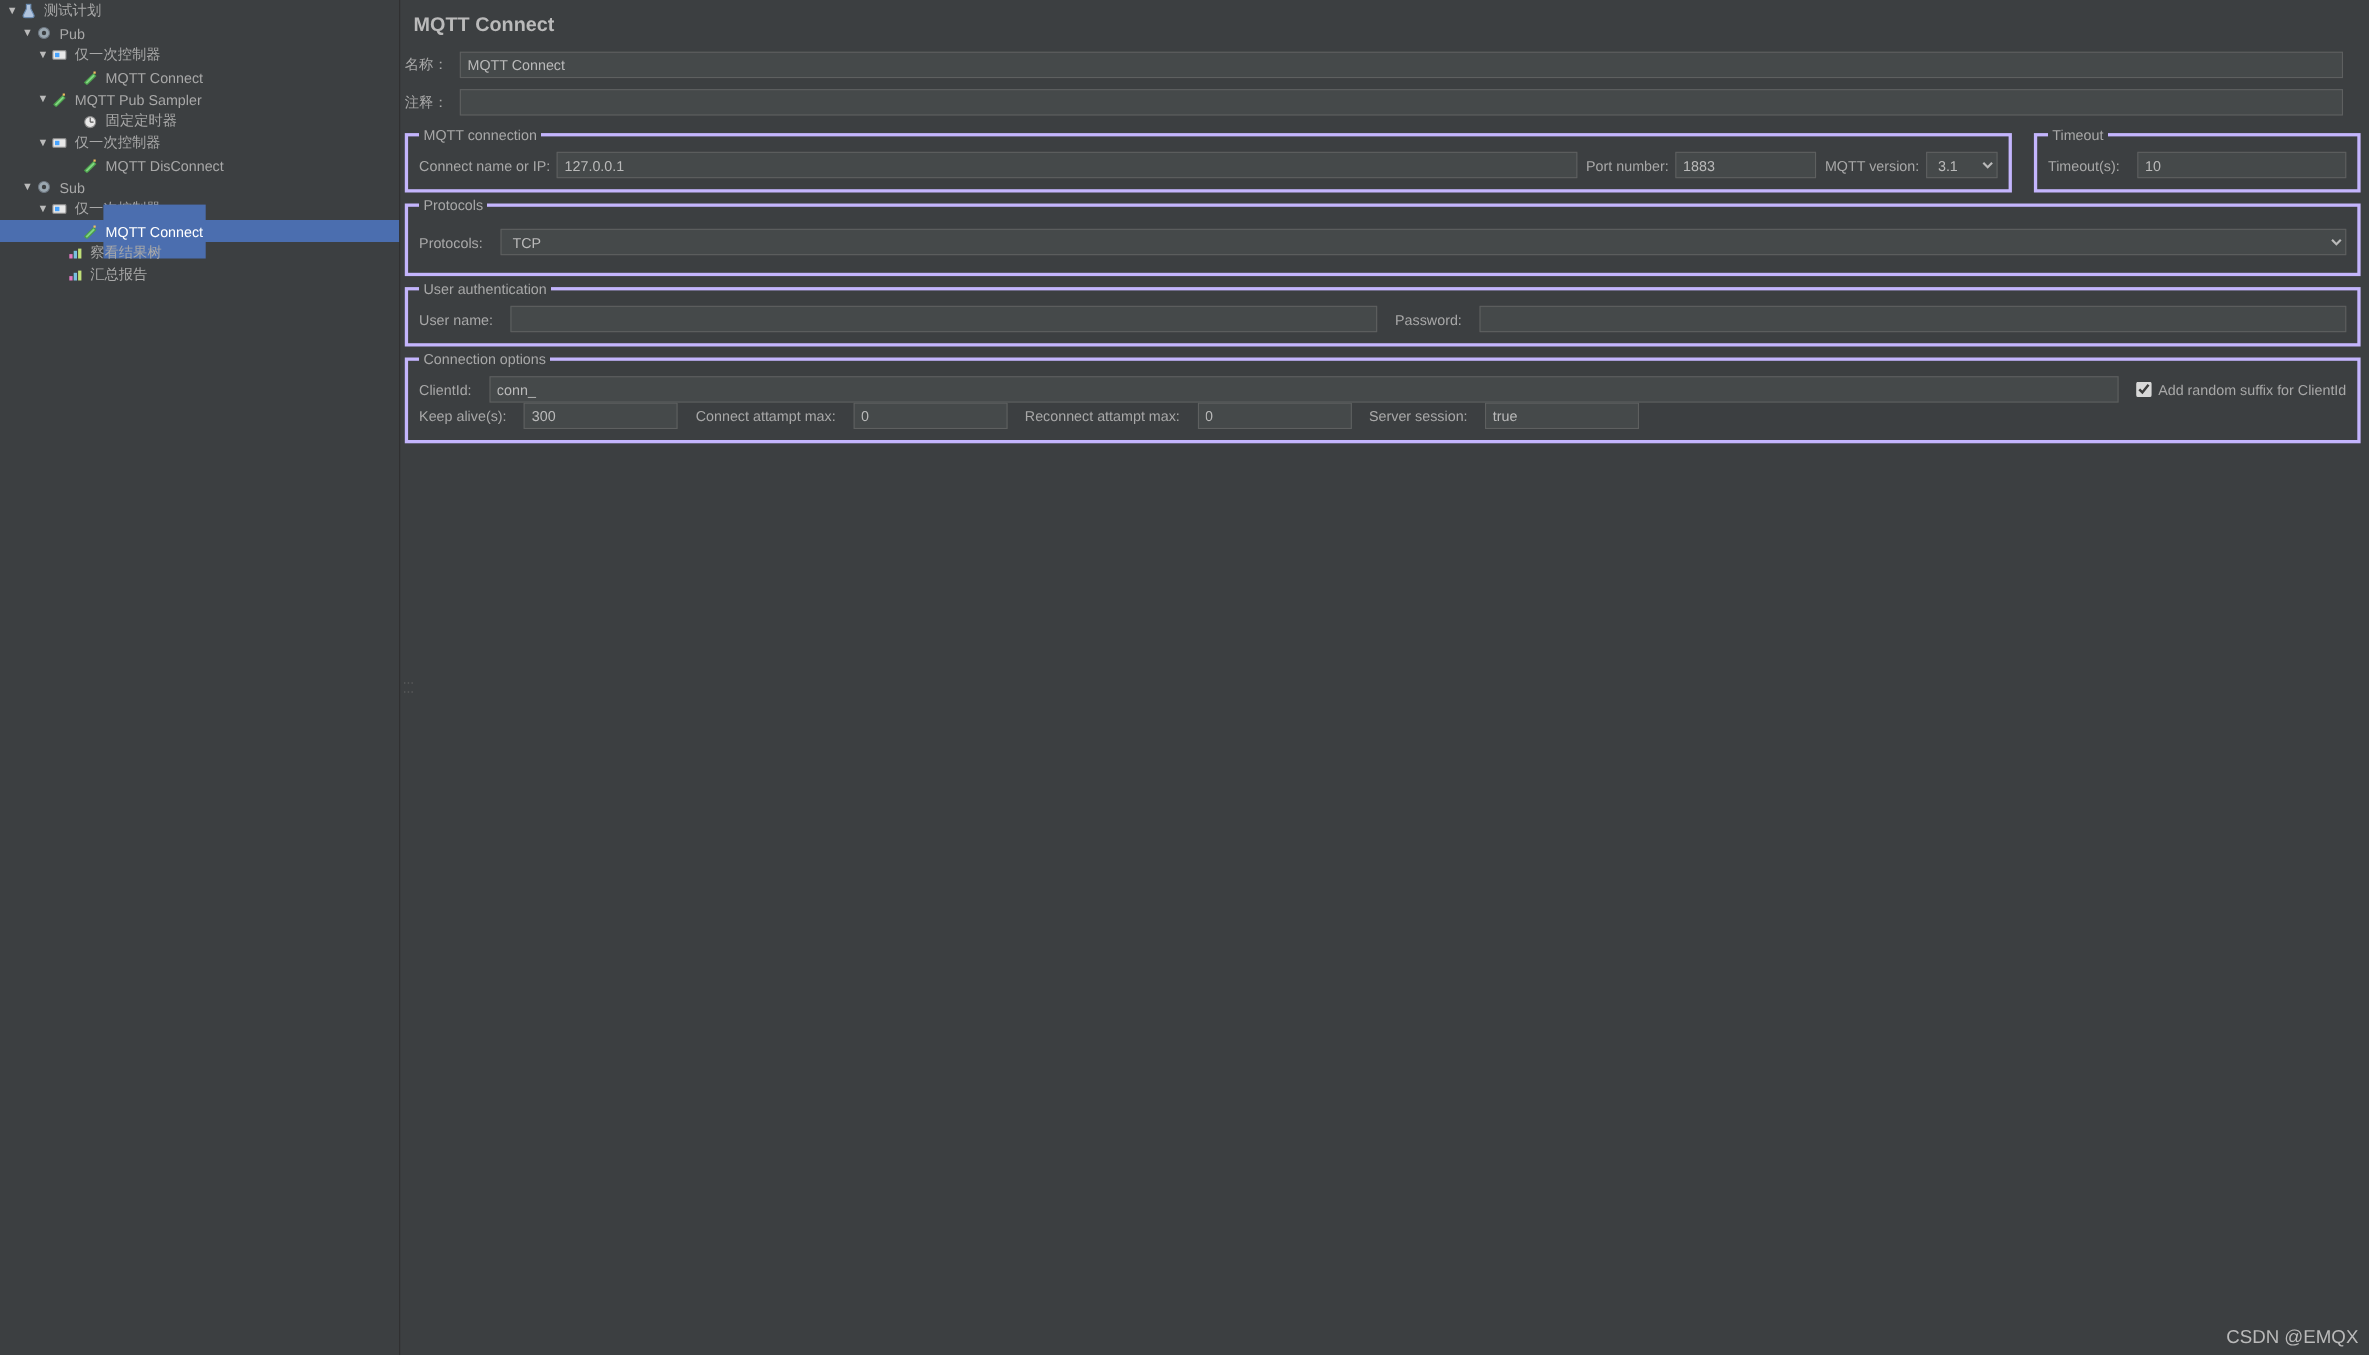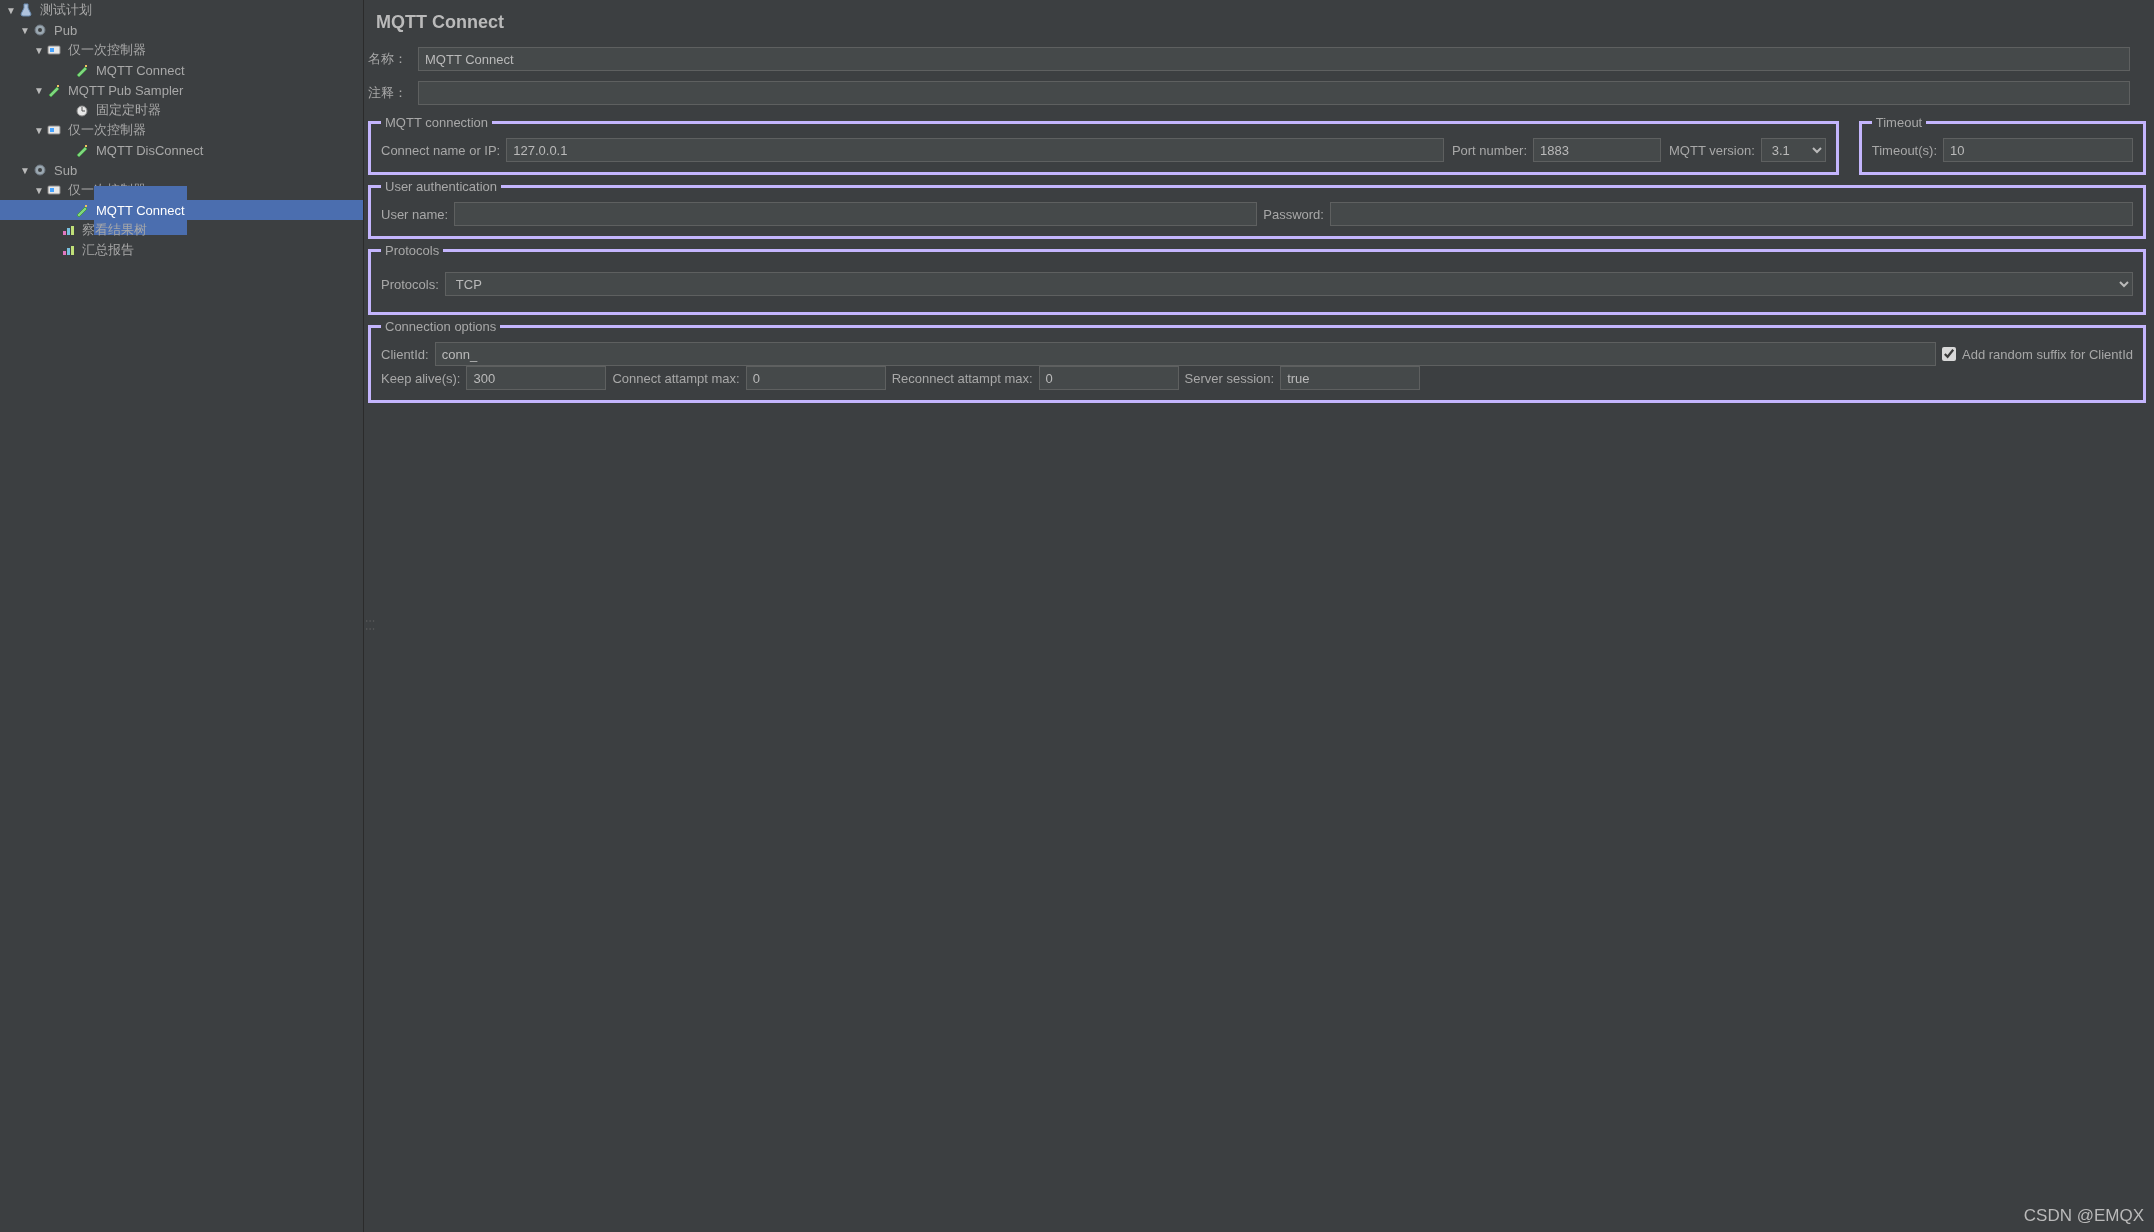--- a/index.html
+++ b/index.html
@@ -15,21 +15,21 @@
 .icon{width:16px;height:16px;margin-right:4px;display:flex;align-items:center;justify-content:center}
 .tree-label{padding:17px 2px}
 fieldset{border:3px solid #c4b5fd;margin:4px 8px 0 4px;padding:8px 10px 10px 10px}
 legend{padding:0 4px;color:#a8a8a8;font-size:13px}
 #main{flex:1;display:flex;flex-direction:column;background:#3c3f41;position:relative}
 h1{font-size:18px;font-weight:bold;color:#bababa;padding:12px 0 10px 4px;margin-left:8px}
 .form-row{display:flex;align-items:center;margin:4px 24px 6px 4px;gap:6px}
 .form-label{color:#a8a8a8;white-space:nowrap}
 input.text,select.text{background:#45494a;border:1px solid #5e6060;height:24px;padding:2px 6px;color:#bababa;font-size:13px}
 input.text{flex:1;min-width:40px}
-.row-inline{display:flex;align-items:center;gap:6px;flex-wrap:nowrap}
+.row-inline{display:flex;align-items:center;gap:16px;flex-wrap:nowrap}
 .row-inline .text{flex:1}
 .group-row{display:flex;gap:8px}
 .group-row>fieldset{flex:1}
 .group-row>fieldset.timeout{flex:0 0 260px}
 select.text{flex:0 0 auto;padding-right:18px}
 label.check{display:flex;align-items:flex-start;gap:6px;white-space:nowrap}
 input[type=checkbox]{width:14px;height:14px;accent-color:#d8d8d8}
 #watermark{position:absolute;right:10px;bottom:6px;color:#bababa;font-size:17px}
 #splitter{position:absolute;left:365px;top:50%;color:#666;font-size:10px;letter-spacing:-2px;writing-mode:vertical-rl}
 .med-input{flex:0 0 140px !important}
@@ -209,34 +209,34 @@
     <fieldset class="timeout">
       <legend>Timeout</legend>
       <div class="row-inline">
         <span class="form-label">Timeout(s):</span>
         <input class="text" value="10" style="">
       </div>
     </fieldset>
   </div>
 
   <fieldset>
+    <legend>Protocols</legend>
+    <div class="row-inline" style="padding:6px 0">
+      <span class="form-label">Protocols:</span>
+      <select class="text"><option>TCP</option></select>
+    </div>
+  </fieldset>
+
+  <fieldset>
     <legend>User authentication</legend>
     <div class="row-inline">
       <span class="form-label">User name:</span>
       <input class="text" value="" style="">
       <span class="form-label">Password:</span>
       <input class="text" type="password" value="" style="">
-    </div>
-  </fieldset>
-
-  <fieldset>
-    <legend>Protocols</legend>
-    <div class="row-inline" style="padding:6px 0">
-      <span class="form-label">Protocols:</span>
-      <select class="text"><option>TCP</option></select>
     </div>
   </fieldset>
 
   <fieldset>
     <legend>Connection options</legend>
     <div class="row-inline" style="">
       <span class="form-label">ClientId:</span>
       <input class="text" value="conn_" style="">
       <label class="check">
         <input type="checkbox" checked="" style="">

